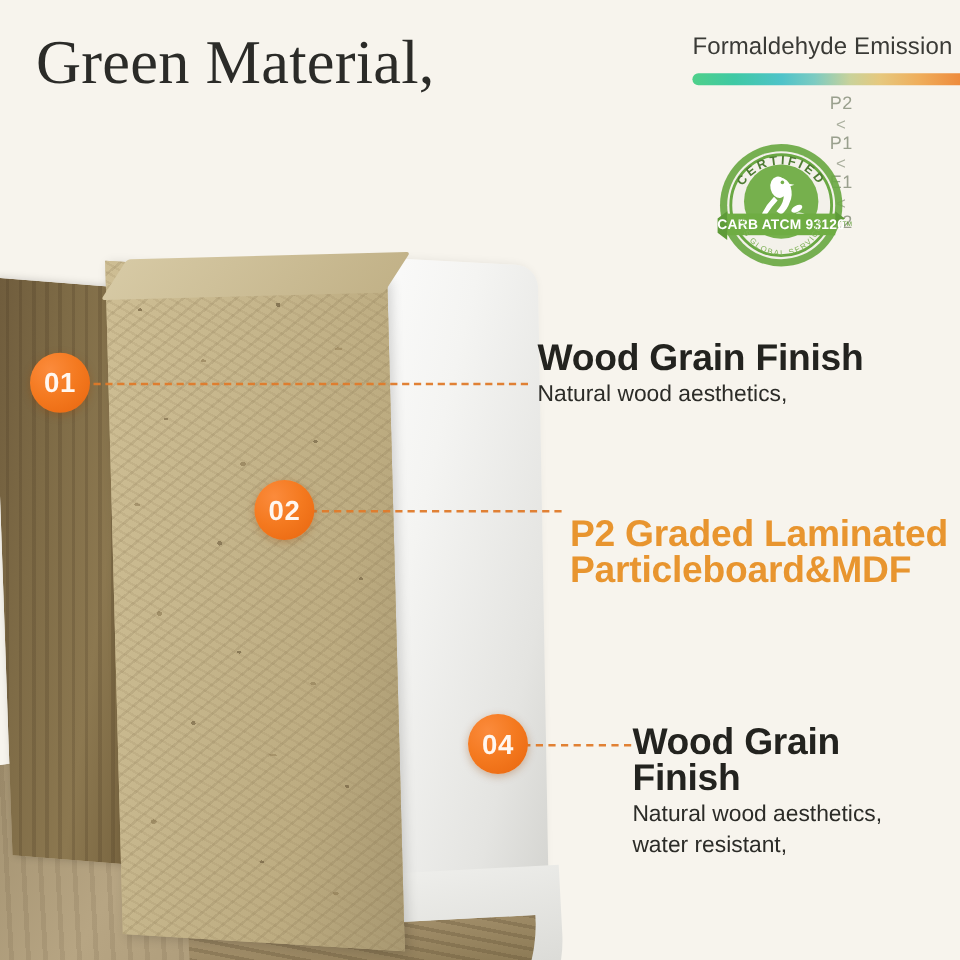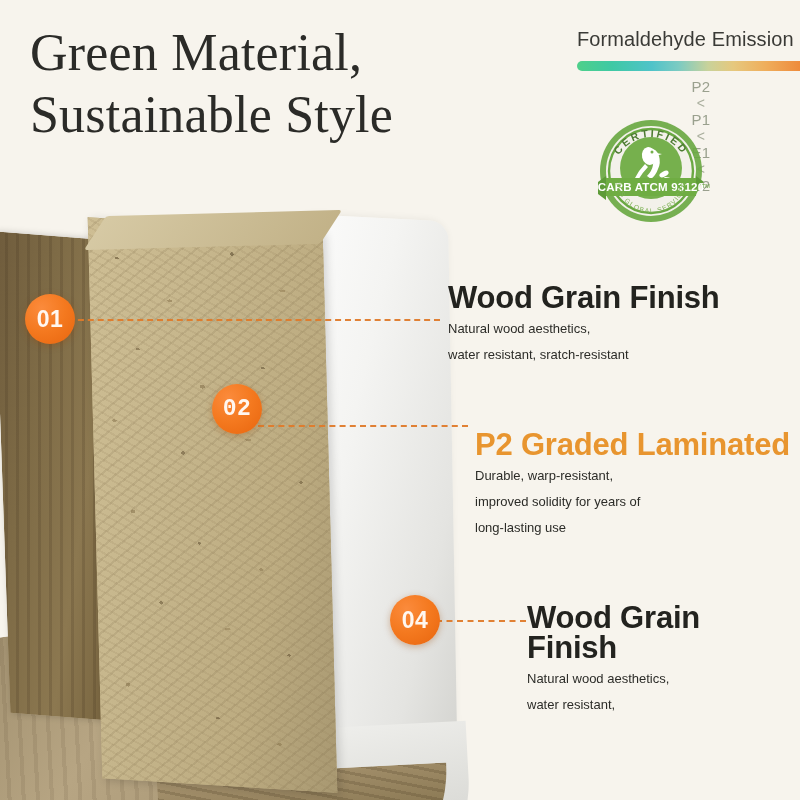--- a/index.html
+++ b/index.html
@@ -144,31 +144,30 @@
     color:#FFF7F0; font-weight:bold; font-size:23px; letter-spacing:.5px;
   }
 
   .callout { position:absolute; }
   .co-title {
     font-size:31px; font-weight:bold; color:#23231F;
     letter-spacing:-.2px; line-height:30px;
   }
   .co-title.accent { color:#E8952F; }
   .co-body {
-    margin-top:3px; font-size:13px; line-height:26px; color:#2C2C28;
+    margin-top:3px; font-size:19px; line-height:26px; color:#2C2C28;
   }
 </style>
 </head>
 <body>
 
 <div id="stage">
 
   <div class="headline">
     <span>Green Material,</span>
-    <span class="l2">Sustainable Style</span>
   </div>
 
   <div class="emission">
     <div class="emission-title">Formaldehyde Emission</div>
     <div class="gradbar"></div>
     <div class="scale">
       <span>P2</span>
       <span class="lt">&lt;</span>
       <span>P1</span>
       <span class="lt">&lt;</span>
@@ -228,38 +227,33 @@
     <div class="layer core-curl"></div>
     <div class="layer core"></div>
     <div class="layer core-top"></div>
   </div>
 
   <div class="dash" style="left:68px;  top:319px; width:372px;"></div>
   <div class="dash" style="left:258px; top:425px; width:210px;"></div>
   <div class="dash" style="left:436px; top:620px; width:90px;"></div>
 
   <div class="badge" style="left:25px;  top:294px;">01</div>
-  <div class="badge" style="left:212px; top:384px;font-family:Liberation Mono, monospace;">02</div>
+  <div class="badge" style="left:212px; top:400px;">02</div>
   <div class="badge" style="left:390px; top:595px;">04</div>
 
   <div class="callout" style="left:448px; top:283px; width:345px;">
     <div class="co-title">Wood Grain Finish</div>
     <div class="co-body">
       <div>Natural wood aesthetics,</div>
-      <div>water resistant, sratch-resistant</div>
     </div>
   </div>
 
   <div class="callout" style="left:475px; top:430px; width:320px;">
     <div class="co-title accent">P2 Graded Laminated</div>
-    <div class="co-body">
-      <div>Durable, warp-resistant,</div>
-      <div>improved solidity for years of</div>
-      <div>long-lasting use</div>
-    </div>
+    <div class="co-title accent">Particleboard&amp;MDF</div>
   </div>
 
   <div class="callout" style="left:527px; top:603px; width:265px;">
     <div class="co-title">Wood Grain Finish</div>
     <div class="co-body">
       <div>Natural wood aesthetics,</div>
       <div>water resistant,</div>
     </div>
   </div>
 

